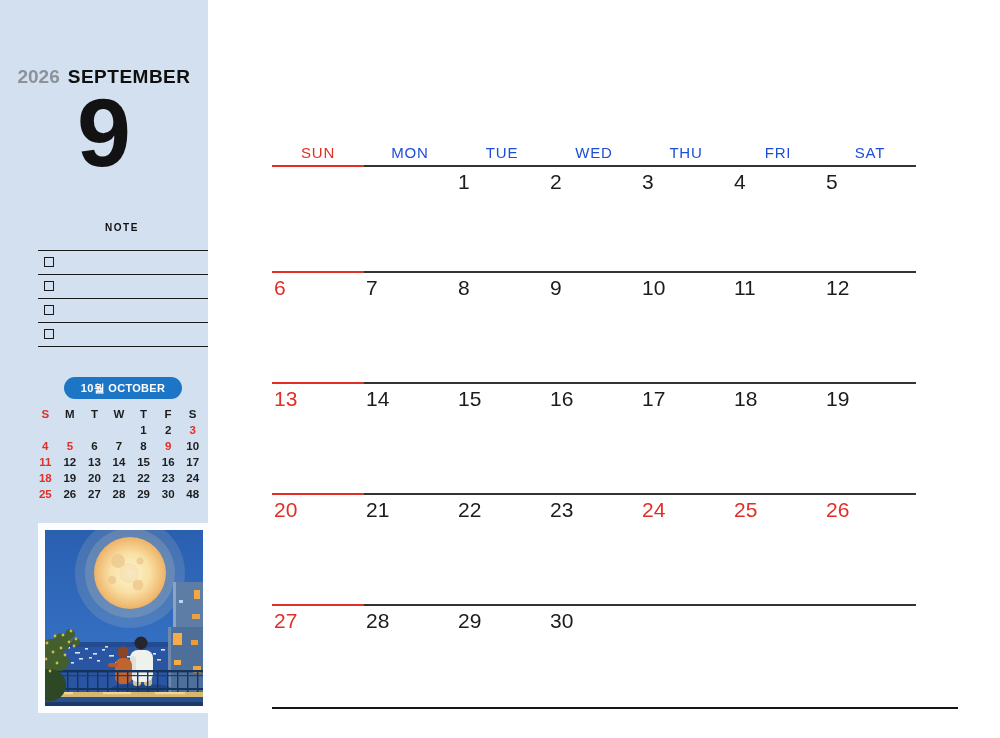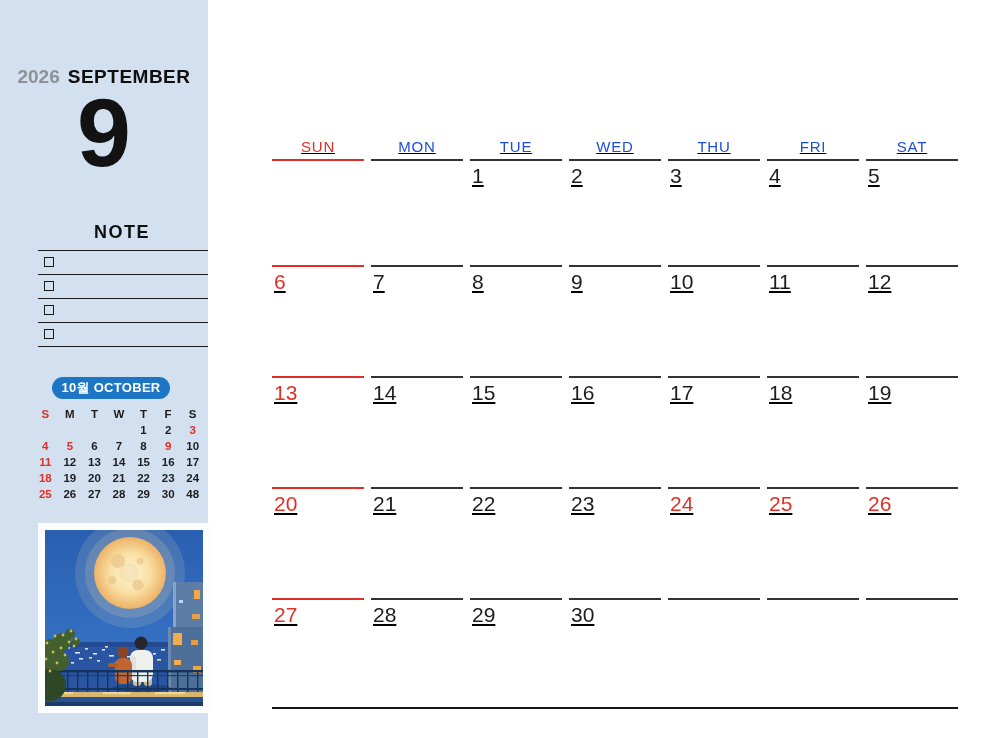--- a/index.html
+++ b/index.html
@@ -16,40 +16,40 @@
     font-family:"Liberation Sans",sans-serif;overflow:hidden;
   }
   
   .sidebar{position:absolute;left:0;top:0;width:208px;height:738px;background:var(--sbg);}
   .sb-title{position:absolute;top:66px;left:0;width:100%;text-align:center;font-weight:bold;white-space:nowrap;}
   .year{color:#8d9298;font-size:19px;margin-right:8px;}
   .mname{color:#0f0f0f;font-size:19px;letter-spacing:0.5px;}
   .big9{position:absolute;top:84px;left:0;width:100%;text-align:center;
         font-size:97px;font-weight:bold;line-height:1;color:#121212;}
   .note-title{position:absolute;top:222px;left:0;width:100%;text-align:center;
-        font-size:18px;font-weight:bold;letter-spacing:1.5px;color:#0f0f0f;padding-left:36px;}
+        font-size:10px;font-weight:bold;letter-spacing:1.5px;color:#0f0f0f;padding-left:36px;}
   .note-lines{position:absolute;left:38px;top:250px;width:170px;border-bottom:1.5px solid #1a1a1a;}
   .note-row{height:24px;border-top:1.5px solid #1a1a1a;position:relative;}
   .note-box{position:absolute;left:6px;top:6px;width:10px;height:10px;
         border:1.8px solid #1a1a1a;background:transparent;display:block;}
-  .badge{position:absolute;left:52px;top:377px;width:118px;height:22px;border-radius:11px;
-        background:var(--blue);color:#ffffff;font-size:13px;font-weight:bold;
+  .badge{position:absolute;left:64px;top:377px;width:118px;height:22px;border-radius:11px;
+        background:var(--blue);color:#ffffff;font-size:11px;font-weight:bold;
         display:flex;align-items:center;justify-content:center;letter-spacing:0.3px;}
   .mini-cal{position:absolute;left:33px;top:406px;width:172px;
         display:grid;grid-template-columns:repeat(7,1fr);grid-auto-rows:16px;
         text-align:center;font-size:11.5px;font-weight:bold;color:#1d1d1d;}
   .mini-cell{line-height:16px;}
   .mini-cell.red{color:var(--red);}
   .photo{position:absolute;left:38px;top:523px;width:172px;height:190px;
         background:#fcfdfe;padding:7px;}
   .photo svg{display:block;}
   
-  .cal-grid{position:absolute;left:272px;top:138px;
-        display:grid;grid-template-columns:repeat(7,92px);column-gap:7px;
-        grid-template-rows:21px 106px 111px 111px 111px 109px;text-decoration:underline;}
+  .cal-grid{position:absolute;left:272px;top:144px;
+        display:grid;grid-template-columns:repeat(7,92px);
+        grid-template-rows:21px 106px 111px 111px 111px 109px;}
   .wd{display:flex;align-items:flex-end;justify-content:center;
         font-size:15px;letter-spacing:0.8px;color:#1d4ed8;padding-bottom:4px;}
   .wd.red{color:var(--red);}
   .cell{border-top:2px solid var(--dark);font-size:21px;color:#1c1c1c;
         padding:3px 0 0 2px;line-height:1.1;}
   .cell.sun{border-top-color:var(--red);}
   .cell.red{color:var(--red);}
   .bottom-line{position:absolute;left:272px;top:707px;width:686px;height:2px;background:#161616;}
 </style>
 </head>

